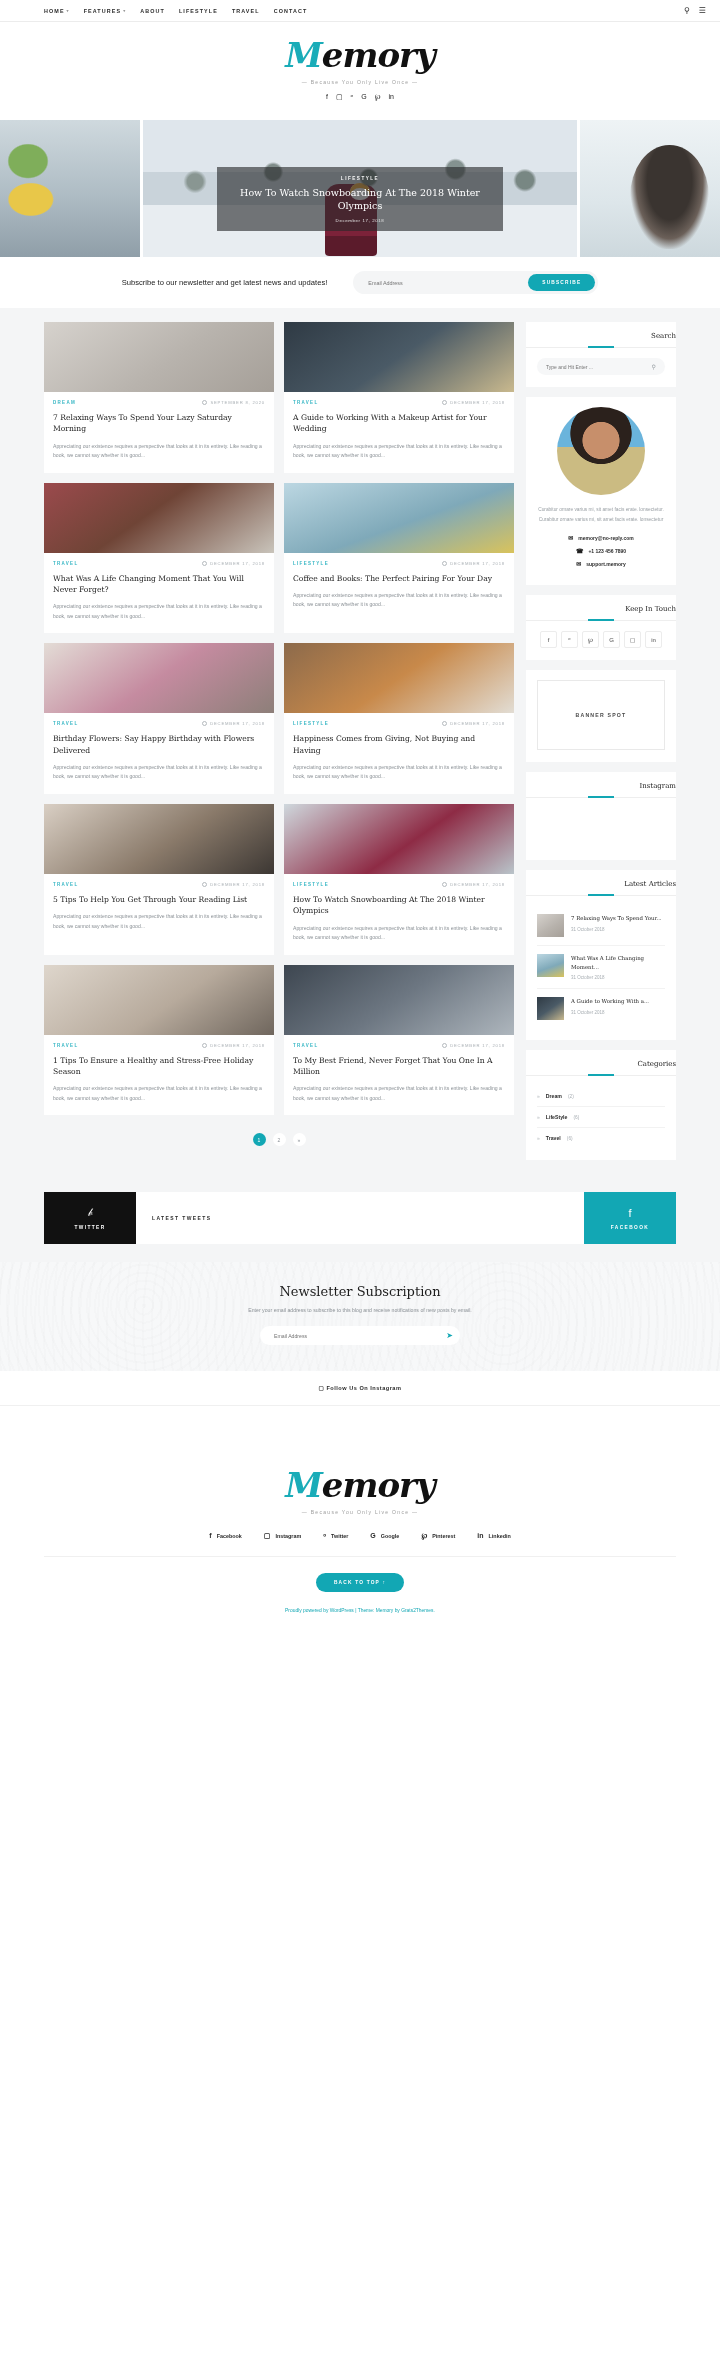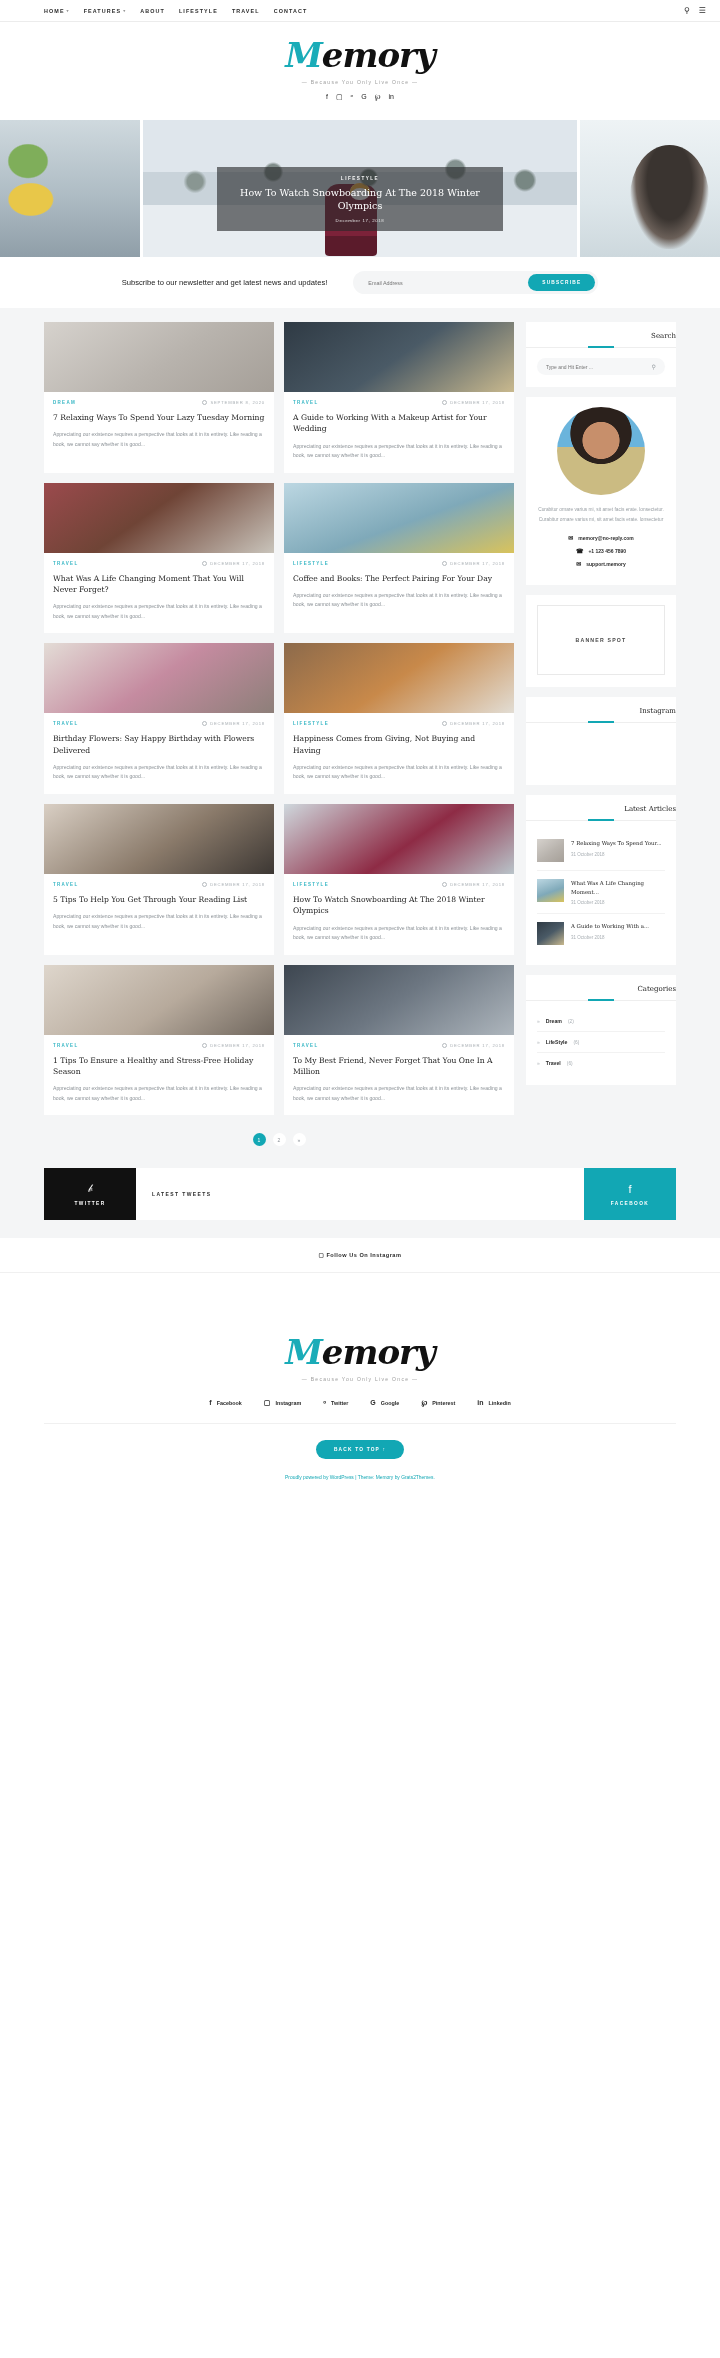--- a/index.html
+++ b/index.html
@@ -414,21 +414,21 @@
         <div class="card">
           <div class="card-img i1"></div>
           <div class="card-body">
             <div class="meta">
               <span class="meta-cat">DREAM</span>
               <span class="meta-date">
                   <i class="clock"></i>
                   <span>SEPTEMBER 8, 2020</span>
                 </span>
             </div>
-            <div class="card-title">7 Relaxing Ways To Spend Your Lazy Tuesday Morning</div>
+            <div class="card-title">7 Relaxing Ways To Spend Your Lazy Saturday Morning</div>
             <div class="card-exc">Appreciating our existence requires a perspective that looks at it in its entirety. Like reading a book, we cannot say whether it is good...</div>
           </div>
         </div>
 
         <div class="card">
           <div class="card-img i3"></div>
           <div class="card-body">
             <div class="meta">
               <span class="meta-cat">TRAVEL</span>
               <span class="meta-date">
@@ -600,20 +600,37 @@
               <span>+1 123 456 7890</span>
             </div>
             <div class="ct">
               <span class="ct-ic">✉</span>
               <span>support.memory</span>
             </div>
           </div>
         </div>
       </div>
 
+      <div class="widget">
+        <div class="w-head">
+          <div class="w-title">Keep In Touch</div>
+          <div class="w-rule"></div>
+        </div>
+        <div class="w-sep"></div>
+        <div class="w-body">
+          <div class="social-row">
+            <div class="sq">f</div>
+            <div class="sq">ᵒ</div>
+            <div class="sq">℘</div>
+            <div class="sq">G</div>
+            <div class="sq">▢</div>
+            <div class="sq">in</div>
+          </div>
+        </div>
+      </div>
 
       <div class="widget">
         <div class="w-body">
           <div class="banner">BANNER SPOT</div>
         </div>
       </div>
 
 
       <div class="widget">
         <div class="w-head">
@@ -694,20 +711,28 @@
       <div class="strip-mid">
         <span class="strip-mid-lbl">LATEST TWEETS</span>
       </div>
       <div class="strip-fb">
         <span class="strip-ic">f</span>
         <span class="strip-lbl">FACEBOOK</span>
       </div>
     </div>
   </div>
 
+  <div class="nlsec">
+    <h2>Newsletter Subscription</h2>
+    <p>Enter your email address to subscribe to this blog and receive notifications of new posts by email.</p>
+    <div class="nlsec-form">
+      <input placeholder="Email Address" style="">
+      <span class="nlsec-send">➤</span>
+    </div>
+  </div>
 
   <div class="igbar">
     <span>▢&nbsp;</span><span>Follow Us On Instagram</span>
   </div>
   <div class="ig-strip"></div>
 
   <div class="footer">
     <div class="brand-logo"><span class="c">M</span><span class="d">emory</span></div>
     <div class="brand-tag">—  Because You Only Live Once  —</div>
 

